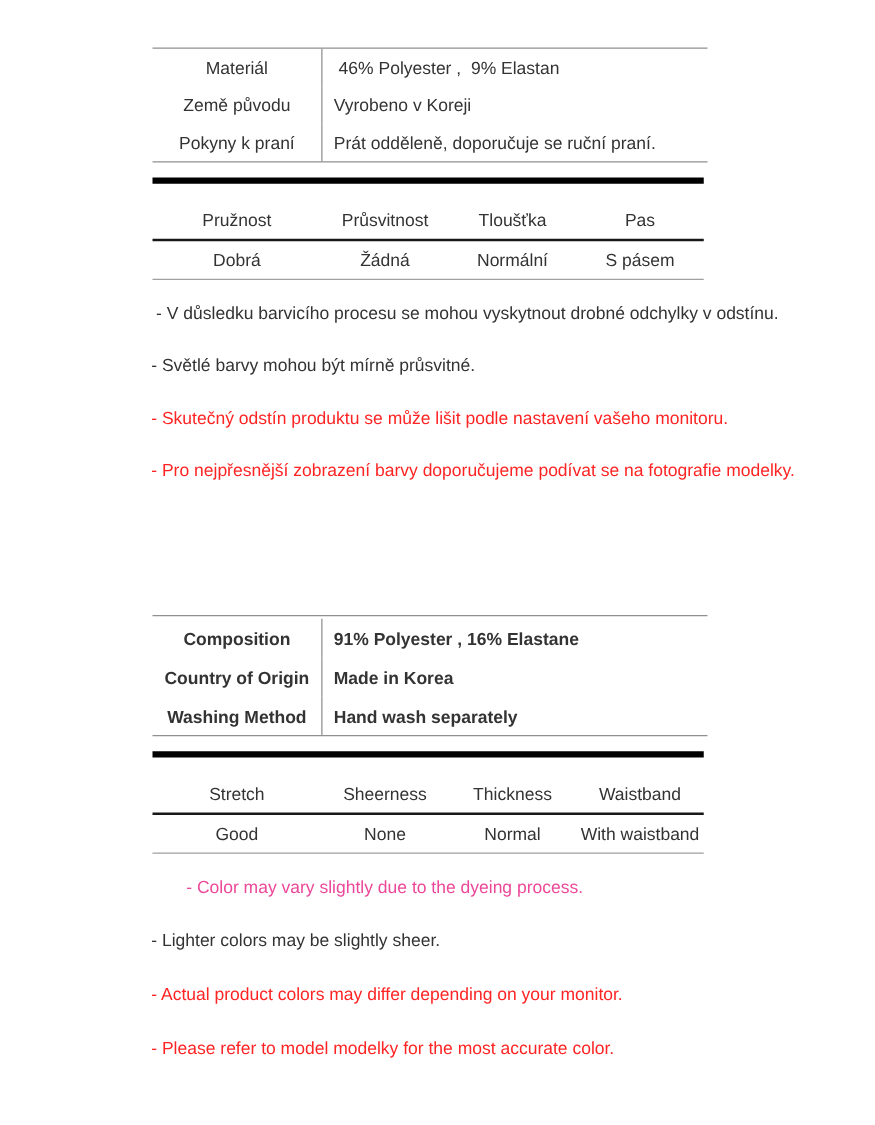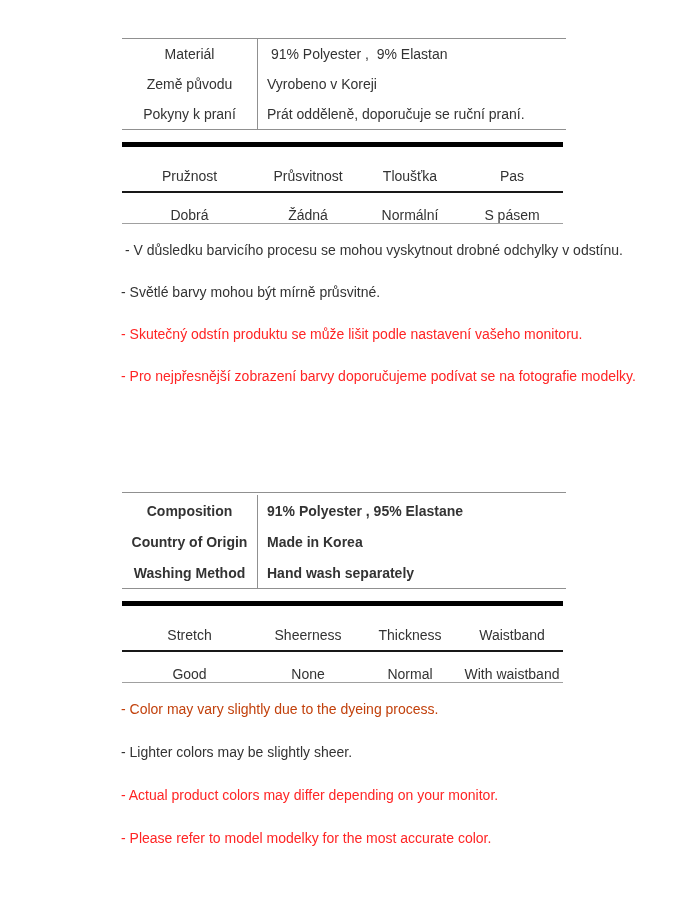--- a/index.html
+++ b/index.html
@@ -45,21 +45,21 @@
   .attr-head {
     display: flex;
     height: 44px;
     align-items: flex-end;
     border-bottom: 2px solid #181818;
   }
   .attr-head .cell { padding-bottom: 7px; }
   .attr-vals {
     display: flex;
     height: 30px;
-    align-items: flex-end;
+    align-items: center;
   }
   .cell { text-align: center; }
   .c1 { width: 135px; }
   .c2, .c3, .c4 { width: 102px; }
 
   
   .notes { position: absolute; width: 575px; }
   .note {
     font-size: 14px;
     line-height: 15px;
@@ -77,21 +77,21 @@
   #en-notes { left: 121px; top: 702px; }
 </style>
 </head>
 <body>
 
 <div class="page">
 
   <div class="info-table" id="cz-info">
     <div class="info-row">
       <div class="info-label">Materiál</div>
-      <div class="info-value"> 91% Polyester ,  9% Elastan</div>
+      <div class="info-value"> 46% Polyester ,  9% Elastan</div>
     </div>
     <div class="info-row">
       <div class="info-label">Země původu</div>
       <div class="info-value">Vyrobeno v Koreji</div>
     </div>
     <div class="info-row">
       <div class="info-label">Pokyny k praní</div>
       <div class="info-value">Prát odděleně, doporučuje se ruční praní.</div>
     </div>
   </div>
@@ -114,21 +114,21 @@
   <div class="notes" id="cz-notes">
     <div class="note" style="color: rgb(51, 51, 51);"> - V důsledku barvicího procesu se mohou vyskytnout drobné odchylky v odstínu.</div>
     <div class="note" style="color: rgb(51, 51, 51);">- Světlé barvy mohou být mírně průsvitné.</div>
     <div class="note" style="color: rgb(255, 36, 36);">- Skutečný odstín produktu se může lišit podle nastavení vašeho monitoru.</div>
     <div class="note" style="color: rgb(255, 36, 36);">- Pro nejpřesnější zobrazení barvy doporučujeme podívat se na fotografie modelky.</div>
   </div>
 
   <div class="info-table en" id="en-info">
     <div class="info-row">
       <div class="info-label">Composition</div>
-      <div class="info-value">91% Polyester , 95% Elastane</div>
+      <div class="info-value">91% Polyester , 16% Elastane</div>
     </div>
     <div class="info-row">
       <div class="info-label">Country of Origin</div>
       <div class="info-value">Made in Korea</div>
     </div>
     <div class="info-row">
       <div class="info-label">Washing Method</div>
       <div class="info-value">Hand wash separately</div>
     </div>
   </div>
@@ -142,19 +142,19 @@
     </div>
     <div class="attr-vals">
       <div class="cell c1">Good</div>
       <div class="cell c2">None</div>
       <div class="cell c3">Normal</div>
       <div class="cell c4">With waistband</div>
     </div>
   </div>
 
   <div class="notes en" id="en-notes">
-    <div class="note" style="color: #c2410c;">- Color may vary slightly due to the dyeing process.</div>
+    <div class="note" style="color: #ec4899; margin-left: 28px;">- Color may vary slightly due to the dyeing process.</div>
     <div class="note" style="color: rgb(51, 51, 51);">- Lighter colors may be slightly sheer.</div>
     <div class="note" style="color: rgb(255, 36, 36);">- Actual product colors may differ depending on your monitor.</div>
     <div class="note" style="color: rgb(255, 36, 36);">- Please refer to model modelky for the most accurate color.</div>
   </div>
 
 </div>
 
 </body></html>

